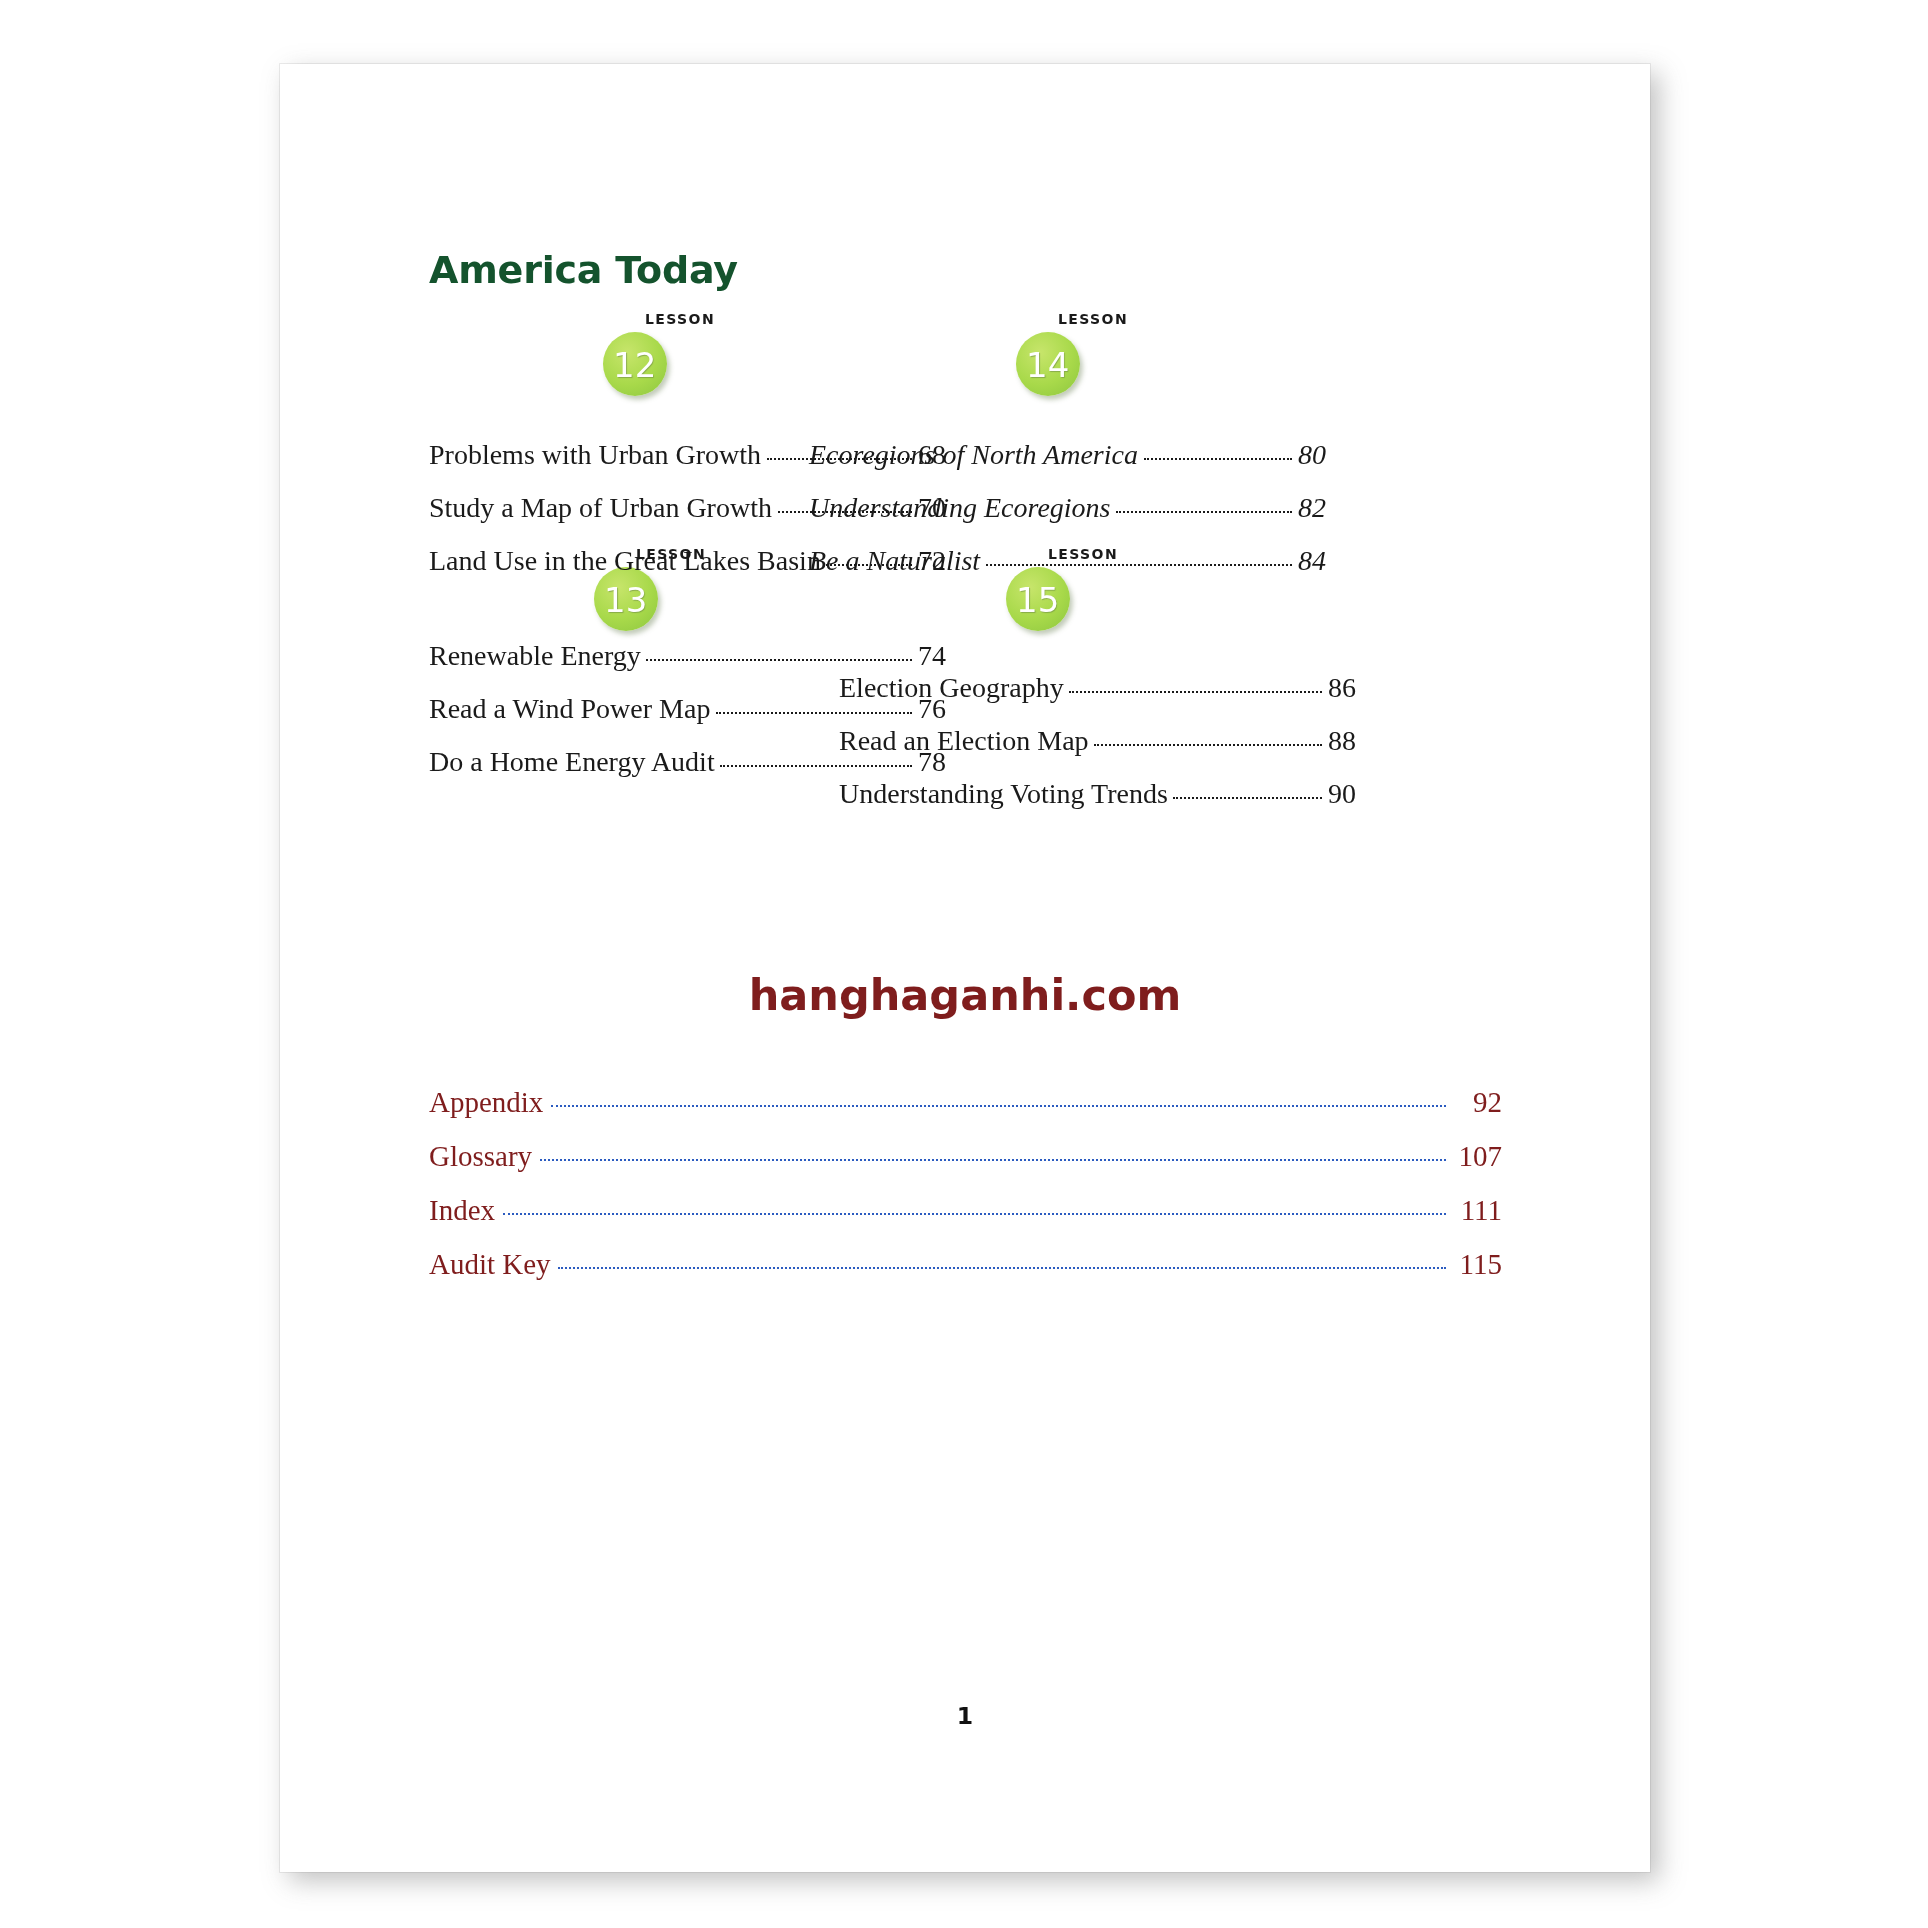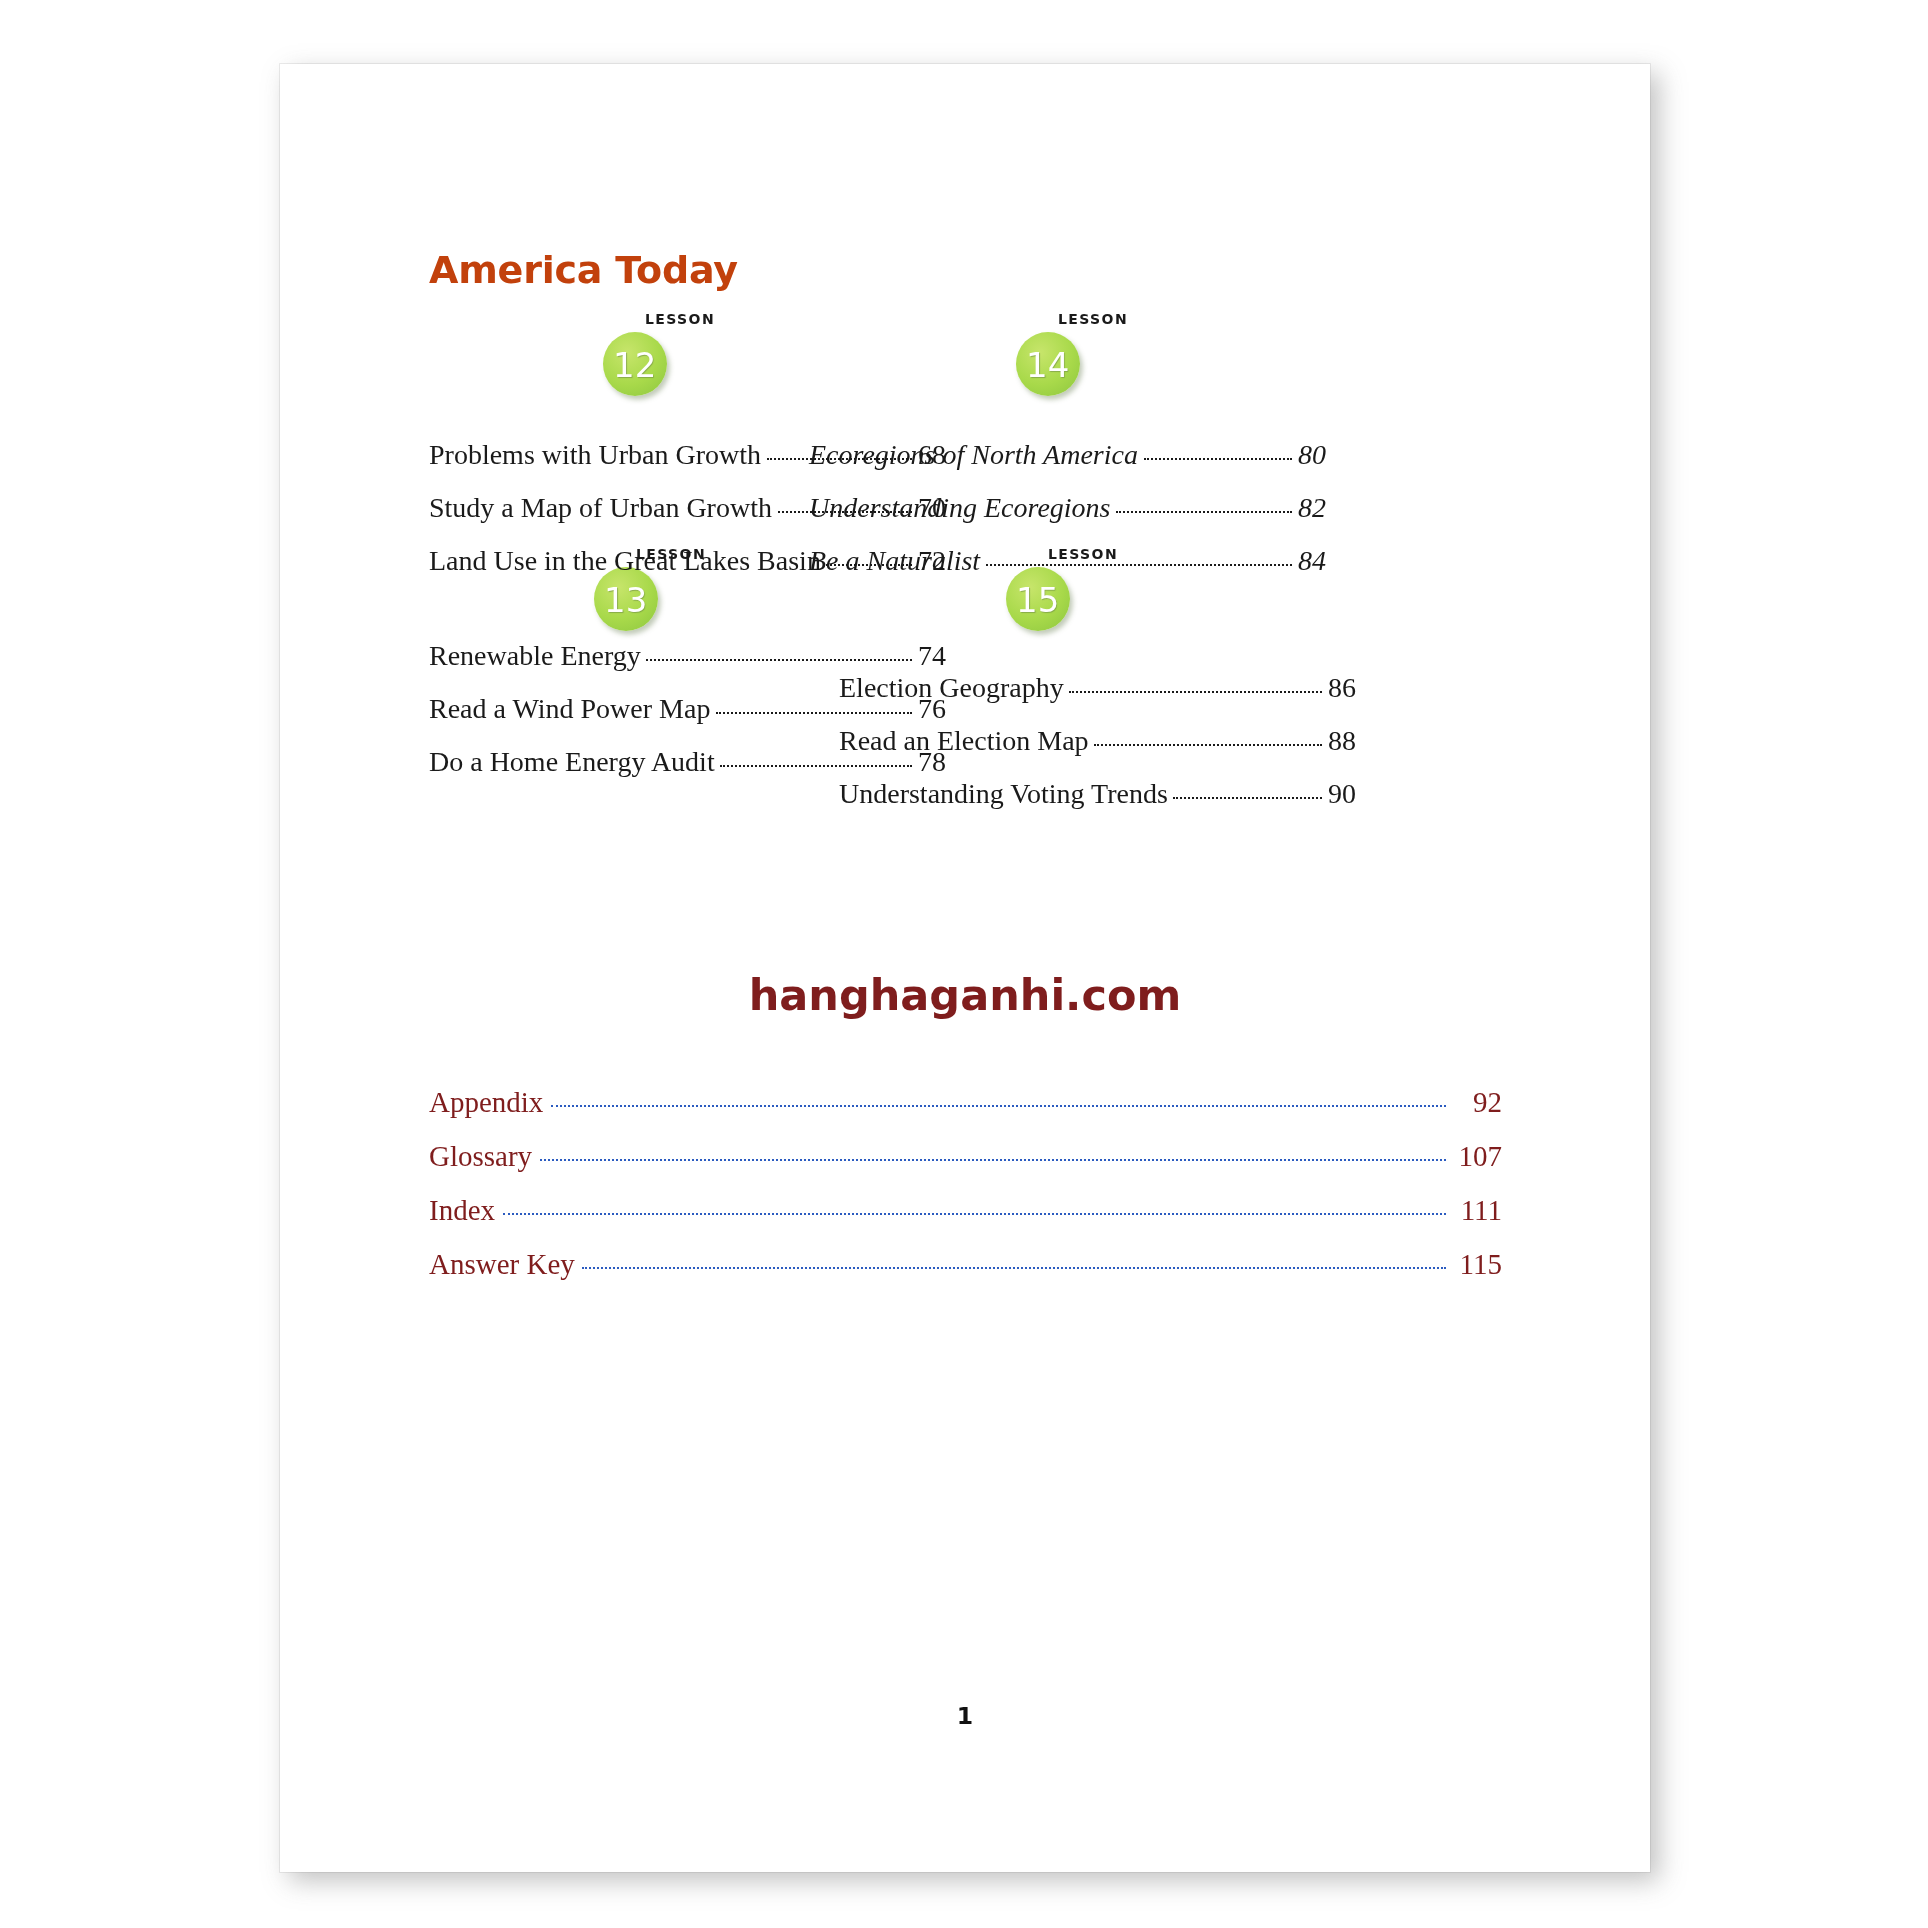--- a/index.html
+++ b/index.html
@@ -30,21 +30,21 @@
     height: 1808px;
     background: #ffffff;
   }
   .doc-title {
     position: absolute;
     left: 149px;
     top: 184px;
     font-family: "DejaVu Sans", sans-serif;
     font-weight: bold;
     font-size: 38px;
-    color: #c2410c;
+    color: #14532d;
     letter-spacing: -0.2px;
   }
 
   
   .lesson-badge {
     position: absolute;
     width: 104px;
     height: 104px;
   }
   .badge-word {
@@ -280,21 +280,21 @@
         <span class="b-label">Glossary</span>
         <span class="b-dots"></span>
         <span class="b-page">107</span>
       </div>
       <div class="back-row">
         <span class="b-label">Index</span>
         <span class="b-dots"></span>
         <span class="b-page">111</span>
       </div>
       <div class="back-row">
-        <span class="b-label">Answer Key</span>
+        <span class="b-label">Audit Key</span>
         <span class="b-dots"></span>
         <span class="b-page">115</span>
       </div>
     </div>
 
     <div class="page-number">1</div>
 
   </div>
 </div>
 

